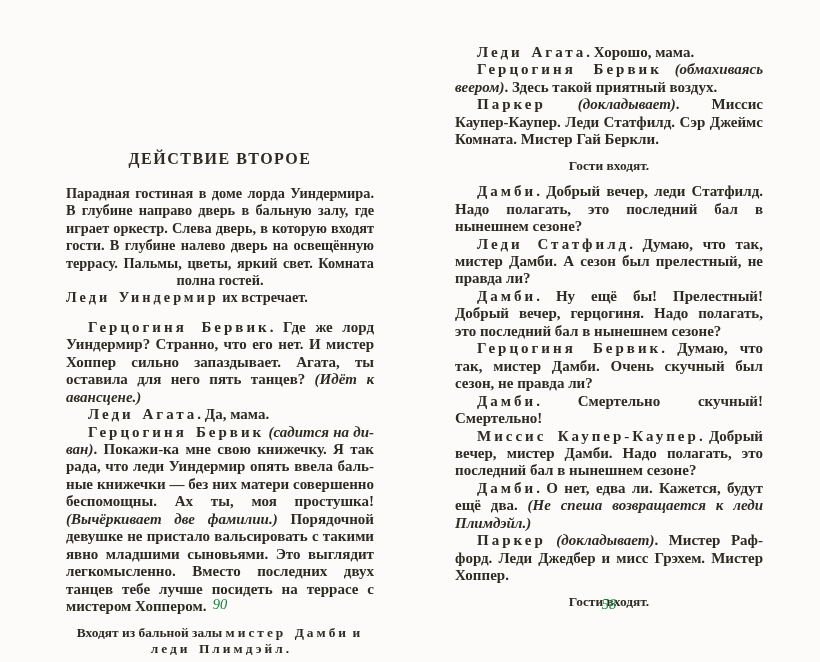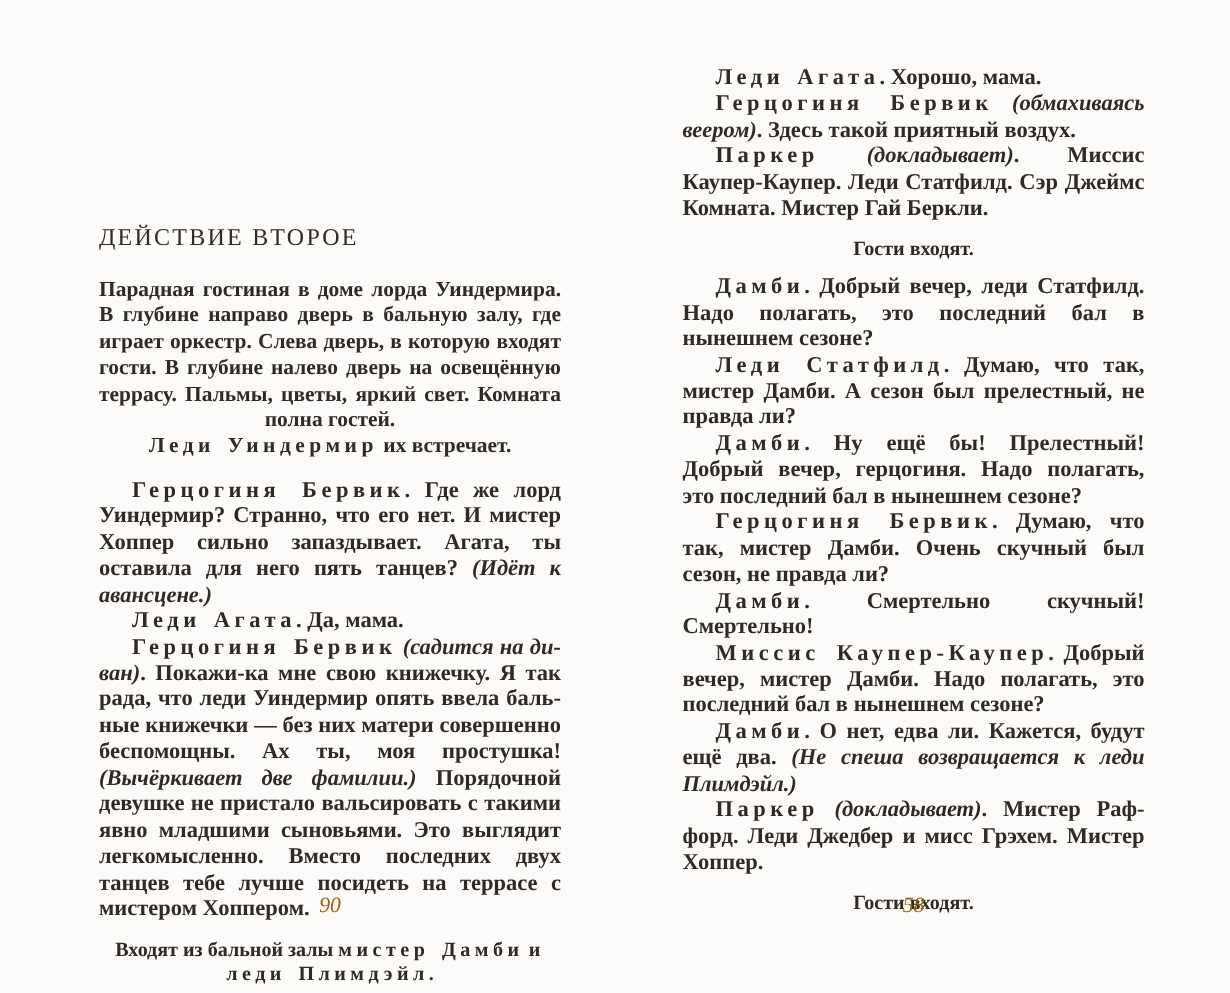--- a/index.html
+++ b/index.html
@@ -20,36 +20,37 @@
     position: absolute;
     width: 308px;
   }
   .page-left  { left: 66px;  top: 150px; }
   .page-right { left: 455px; top: 44px;  }
 
   .blk { margin: 0; font-weight: bold; }
 
   .heading {
     font-size: 16px;
-    font-weight: normal;
+    font-weight: bold;
+    text-align: center;
     letter-spacing: 1.5px;
     margin: 0 0 17px 0;
   }
   .scene {
     font-size: 14.3px;
     line-height: 17.4px;
     text-align: justify;
     text-align-last: center;
     -moz-text-align-last: center;
     hyphens: manual;
   }
   .scene-center {
     font-size: 14.3px;
     line-height: 17.4px;
-    text-align: center;
+    text-align: left;
     margin: 0 0 12px 0;
   }
   .dialogue {
     font-size: 15px;
     line-height: 17.45px;
     text-align: justify;
     text-indent: 22px;
     hyphens: manual;
   }
   .note {
@@ -61,21 +62,21 @@
   .s-sp { letter-spacing: 3px; word-spacing: 2px; }
   .s-i  { font-style: italic; }
 
   .pagenum {
     position: absolute;
     top: 596px;
     width: 308px;
     text-align: center;
     font-style: italic;
     font-size: 14.5px;
-    color: #a16207;
+    color: #15803d;
   }
   .pagenum-left  { left: 66px; }
   .pagenum-right { left: 455px; }
 </style>
 </head>
 <body>
 
 <div class="book">
   <div class="page page-left">
       <h2 class="blk heading"><span class="s-n">ДЕЙСТВИЕ ВТОРОЕ</span></h2>

